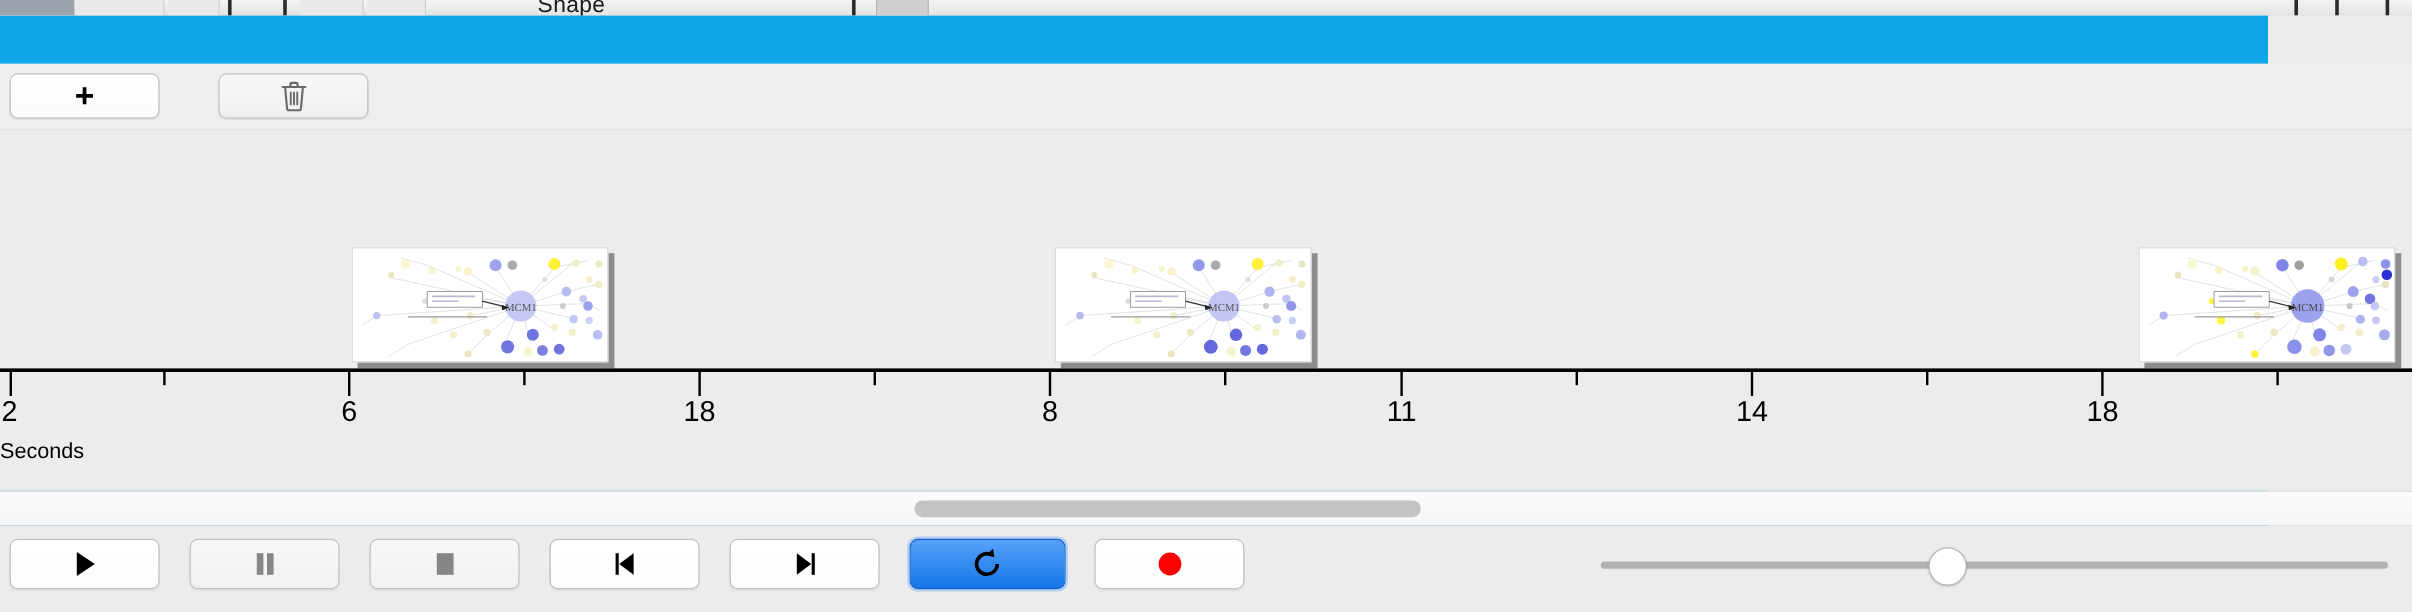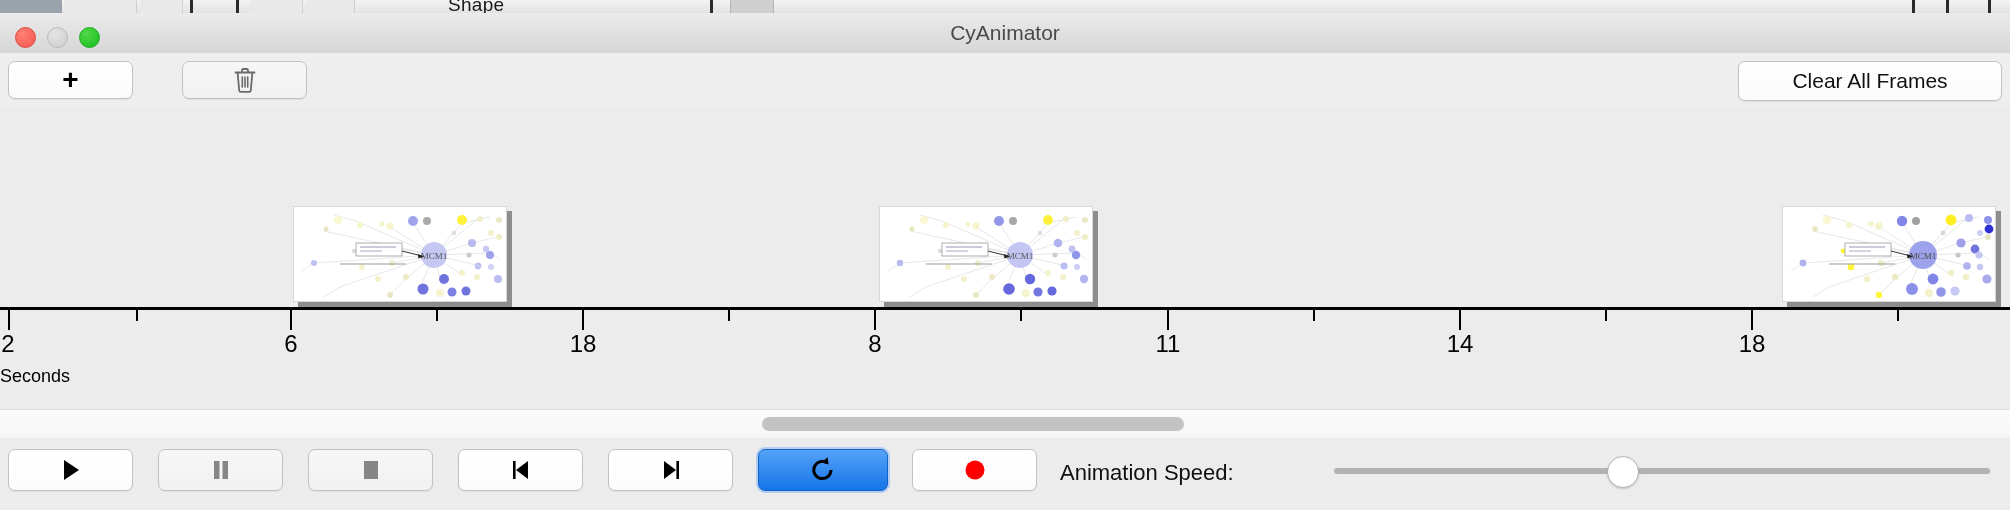--- a/index.html
+++ b/index.html
@@ -194,44 +194,35 @@
     <div class="bg-chunk" style="left:250px;width:52px;"></div>
     <div class="bg-chunk" style="left:306px;width:48px;"></div>
     <div class="bg-text">Shape</div>
     <div class="bg-mark" style="left:710px;"></div>
     <div class="bg-grey-box" style="left:730px;width:42px;"></div>
     <div class="bg-mark" style="left:1912px;"></div>
     <div class="bg-mark" style="left:1946px;"></div>
     <div class="bg-mark" style="left:1988px;"></div>
   </div>
 
-  <div class="titlebar">
-    <div class="traffic close"></div>
-    <div class="traffic min"></div>
-    <div class="traffic max"></div>
-    <div class="window-title">CyAnimator</div>
-  </div>
 
   <div class="toolbar">
 
     <div class="tb-btn white" id="btn-add">
       <span class="plus-glyph">+</span>
     </div>
 
     <div class="tb-btn grey" id="btn-del">
       <svg width="26" height="28" viewBox="0 0 26 28">
         <path d="M3.5 6.5 h19 M10 6.5 v-2.2 a1.3 1.3 0 0 1 1.3 -1.3 h3.4 a1.3 1.3 0 0 1 1.3 1.3 v2.2" stroke="#6a6a6a" stroke-width="1.8" fill="none" stroke-linecap="round"></path>
         <path d="M5.6 6.5 L7.2 24.4 a1.6 1.6 0 0 0 1.6 1.5 h8.4 a1.6 1.6 0 0 0 1.6 -1.5 L20.4 6.5" stroke="#6a6a6a" stroke-width="1.8" fill="none" stroke-linejoin="round"></path>
         <path d="M10.3 11 v10 M13 11 v10 M15.7 11 v10" stroke="#6a6a6a" stroke-width="1.6" fill="none" stroke-linecap="round"></path>
       </svg>
     </div>
 
-    <div class="tb-btn white" id="btn-clear">
-      <span>Clear All Frames</span>
-    </div>
   </div>
 
   <div class="timeline">
 
     <div class="frame" style="left:293px; top:98px;">
       <svg viewBox="0 0 212 94">
         <g stroke="#cfcfcf" stroke-width="0.5" fill="none">
           <path d="M140 48 L96 20 M140 48 L118 14 M140 48 L168 16 M140 48 L186 10 M140 48 L178 36 M140 48 L196 46 M140 48 L182 58 M140 48 L168 68 M140 48 L148 78 M140 48 L128 76 M140 48 L112 72 M140 48 L98 56 M140 48 L86 38 M140 48 L62 14 M140 48 L30 24 M140 48 L20 56 M140 48 L46 80 M168 16 L196 10 M178 36 L204 30 M196 46 L206 52 M112 72 L96 88 M46 80 L30 90 M20 56 L8 64 M62 14 L40 8"></path>
         </g>
         <g>
@@ -465,18 +456,17 @@
         <path d="M18.6 1.2 L19.6 8.4 L12.6 6.6 Z" fill="#000"></path>
       </svg>
     </div>
 
     <div class="pb-btn white" id="pb-record">
       <svg width="26" height="26" viewBox="0 0 26 26">
         <circle cx="13" cy="13" r="9.5" fill="#ff0000"></circle>
       </svg>
     </div>
 
-    <div class="speed-label">Animation Speed:</div>
     <div class="slider"></div>
     <div class="slider-thumb"></div>
   </div>
 
 </div>
 
 </body></html>

